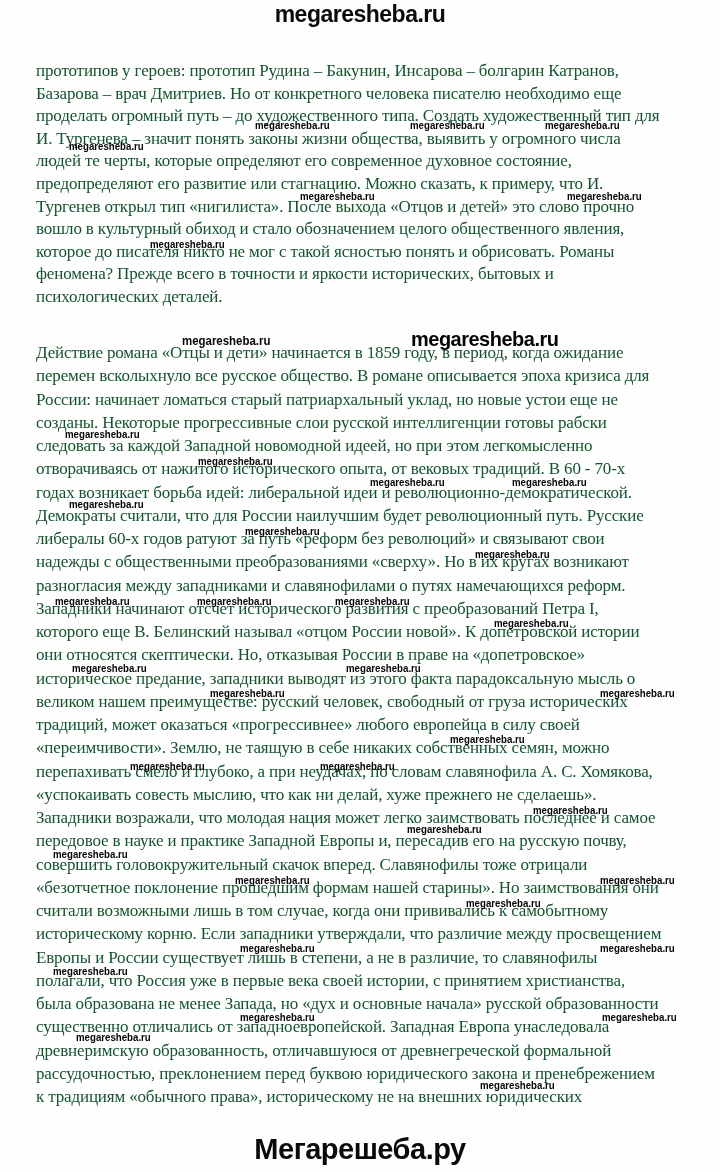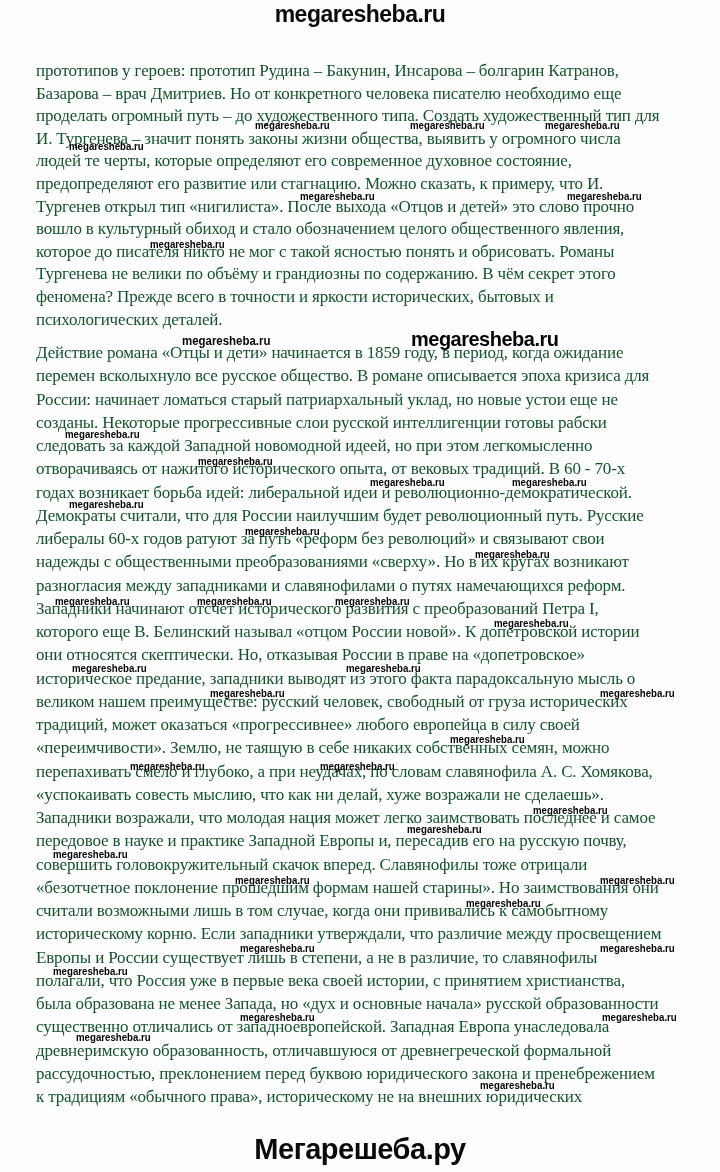--- a/index.html
+++ b/index.html
@@ -79,21 +79,20 @@
   <div class="para" id="para1">
       <div class="text-line">прототипов у героев: прототип Рудина – Бакунин, Инсарова – болгарин Катранов,</div>
       <div class="text-line">Базарова – врач Дмитриев. Но от конкретного человека писателю необходимо еще</div>
       <div class="text-line">проделать огромный путь – до художественного типа. Создать художественный тип для</div>
       <div class="text-line">И. Тургенева – значит понять законы жизни общества, выявить у огромного числа</div>
       <div class="text-line">людей те черты, которые определяют его современное духовное состояние,</div>
       <div class="text-line">предопределяют его развитие или стагнацию. Можно сказать, к примеру, что И.</div>
       <div class="text-line">Тургенев открыл тип «нигилиста». После выхода «Отцов и детей» это слово прочно</div>
       <div class="text-line">вошло в культурный обиход и стало обозначением целого общественного явления,</div>
       <div class="text-line">которое до писателя никто не мог с такой ясностью понять и обрисовать. Романы</div>
-      <div class="text-line">Тургенева не велики по объёму и грандиозны по содержанию. В чём секрет этого</div>
       <div class="text-line">феномена? Прежде всего в точности и яркости исторических, бытовых и</div>
       <div class="text-line">психологических деталей.</div>
     </div>
   <div class="para" id="para2">
       <div class="text-line">Действие романа «Отцы и дети» начинается в 1859 году, в период, когда ожидание</div>
       <div class="text-line">перемен всколыхнуло все русское общество. В романе описывается эпоха кризиса для</div>
       <div class="text-line">России: начинает ломаться старый патриархальный уклад, но новые устои еще не</div>
       <div class="text-line">созданы. Некоторые прогрессивные слои русской интеллигенции готовы рабски</div>
       <div class="text-line">следовать за каждой Западной новомодной идеей, но при этом легкомысленно</div>
       <div class="text-line">отворачиваясь от нажитого исторического опыта, от вековых традиций. В 60 - 70-х</div>
@@ -103,21 +102,21 @@
       <div class="text-line">надежды с общественными преобразованиями «сверху». Но в их кругах возникают</div>
       <div class="text-line">разногласия между западниками и славянофилами о путях намечающихся реформ.</div>
       <div class="text-line">Западники начинают отсчет исторического развития с преобразований Петра I,</div>
       <div class="text-line">которого еще В. Белинский называл «отцом России новой». К допетровской истории</div>
       <div class="text-line">они относятся скептически. Но, отказывая России в праве на «допетровское»</div>
       <div class="text-line">историческое предание, западники выводят из этого факта парадоксальную мысль о</div>
       <div class="text-line">великом нашем преимуществе: русский человек, свободный от груза исторических</div>
       <div class="text-line">традиций, может оказаться «прогрессивнее» любого европейца в силу своей</div>
       <div class="text-line">«переимчивости». Землю, не таящую в себе никаких собственных семян, можно</div>
       <div class="text-line">перепахивать смело и глубоко, а при неудачах, по словам славянофила А. С. Хомякова,</div>
-      <div class="text-line">«успокаивать совесть мыслию, что как ни делай, хуже возражали не сделаешь».</div>
+      <div class="text-line">«успокаивать совесть мыслию, что как ни делай, хуже прежнего не сделаешь».</div>
       <div class="text-line">Западники возражали, что молодая нация может легко заимствовать последнее и самое</div>
       <div class="text-line">передовое в науке и практике Западной Европы и, пересадив его на русскую почву,</div>
       <div class="text-line">совершить головокружительный скачок вперед. Славянофилы тоже отрицали</div>
       <div class="text-line">«безотчетное поклонение прошедшим формам нашей старины». Но заимствования они</div>
       <div class="text-line">считали возможными лишь в том случае, когда они прививались к самобытному</div>
       <div class="text-line">историческому корню. Если западники утверждали, что различие между просвещением</div>
       <div class="text-line">Европы и России существует лишь в степени, а не в различие, то славянофилы</div>
       <div class="text-line">полагали, что Россия уже в первые века своей истории, с принятием христианства,</div>
       <div class="text-line">была образована не менее Запада, но «дух и основные начала» русской образованности</div>
       <div class="text-line">существенно отличались от западноевропейской. Западная Европа унаследовала</div>

